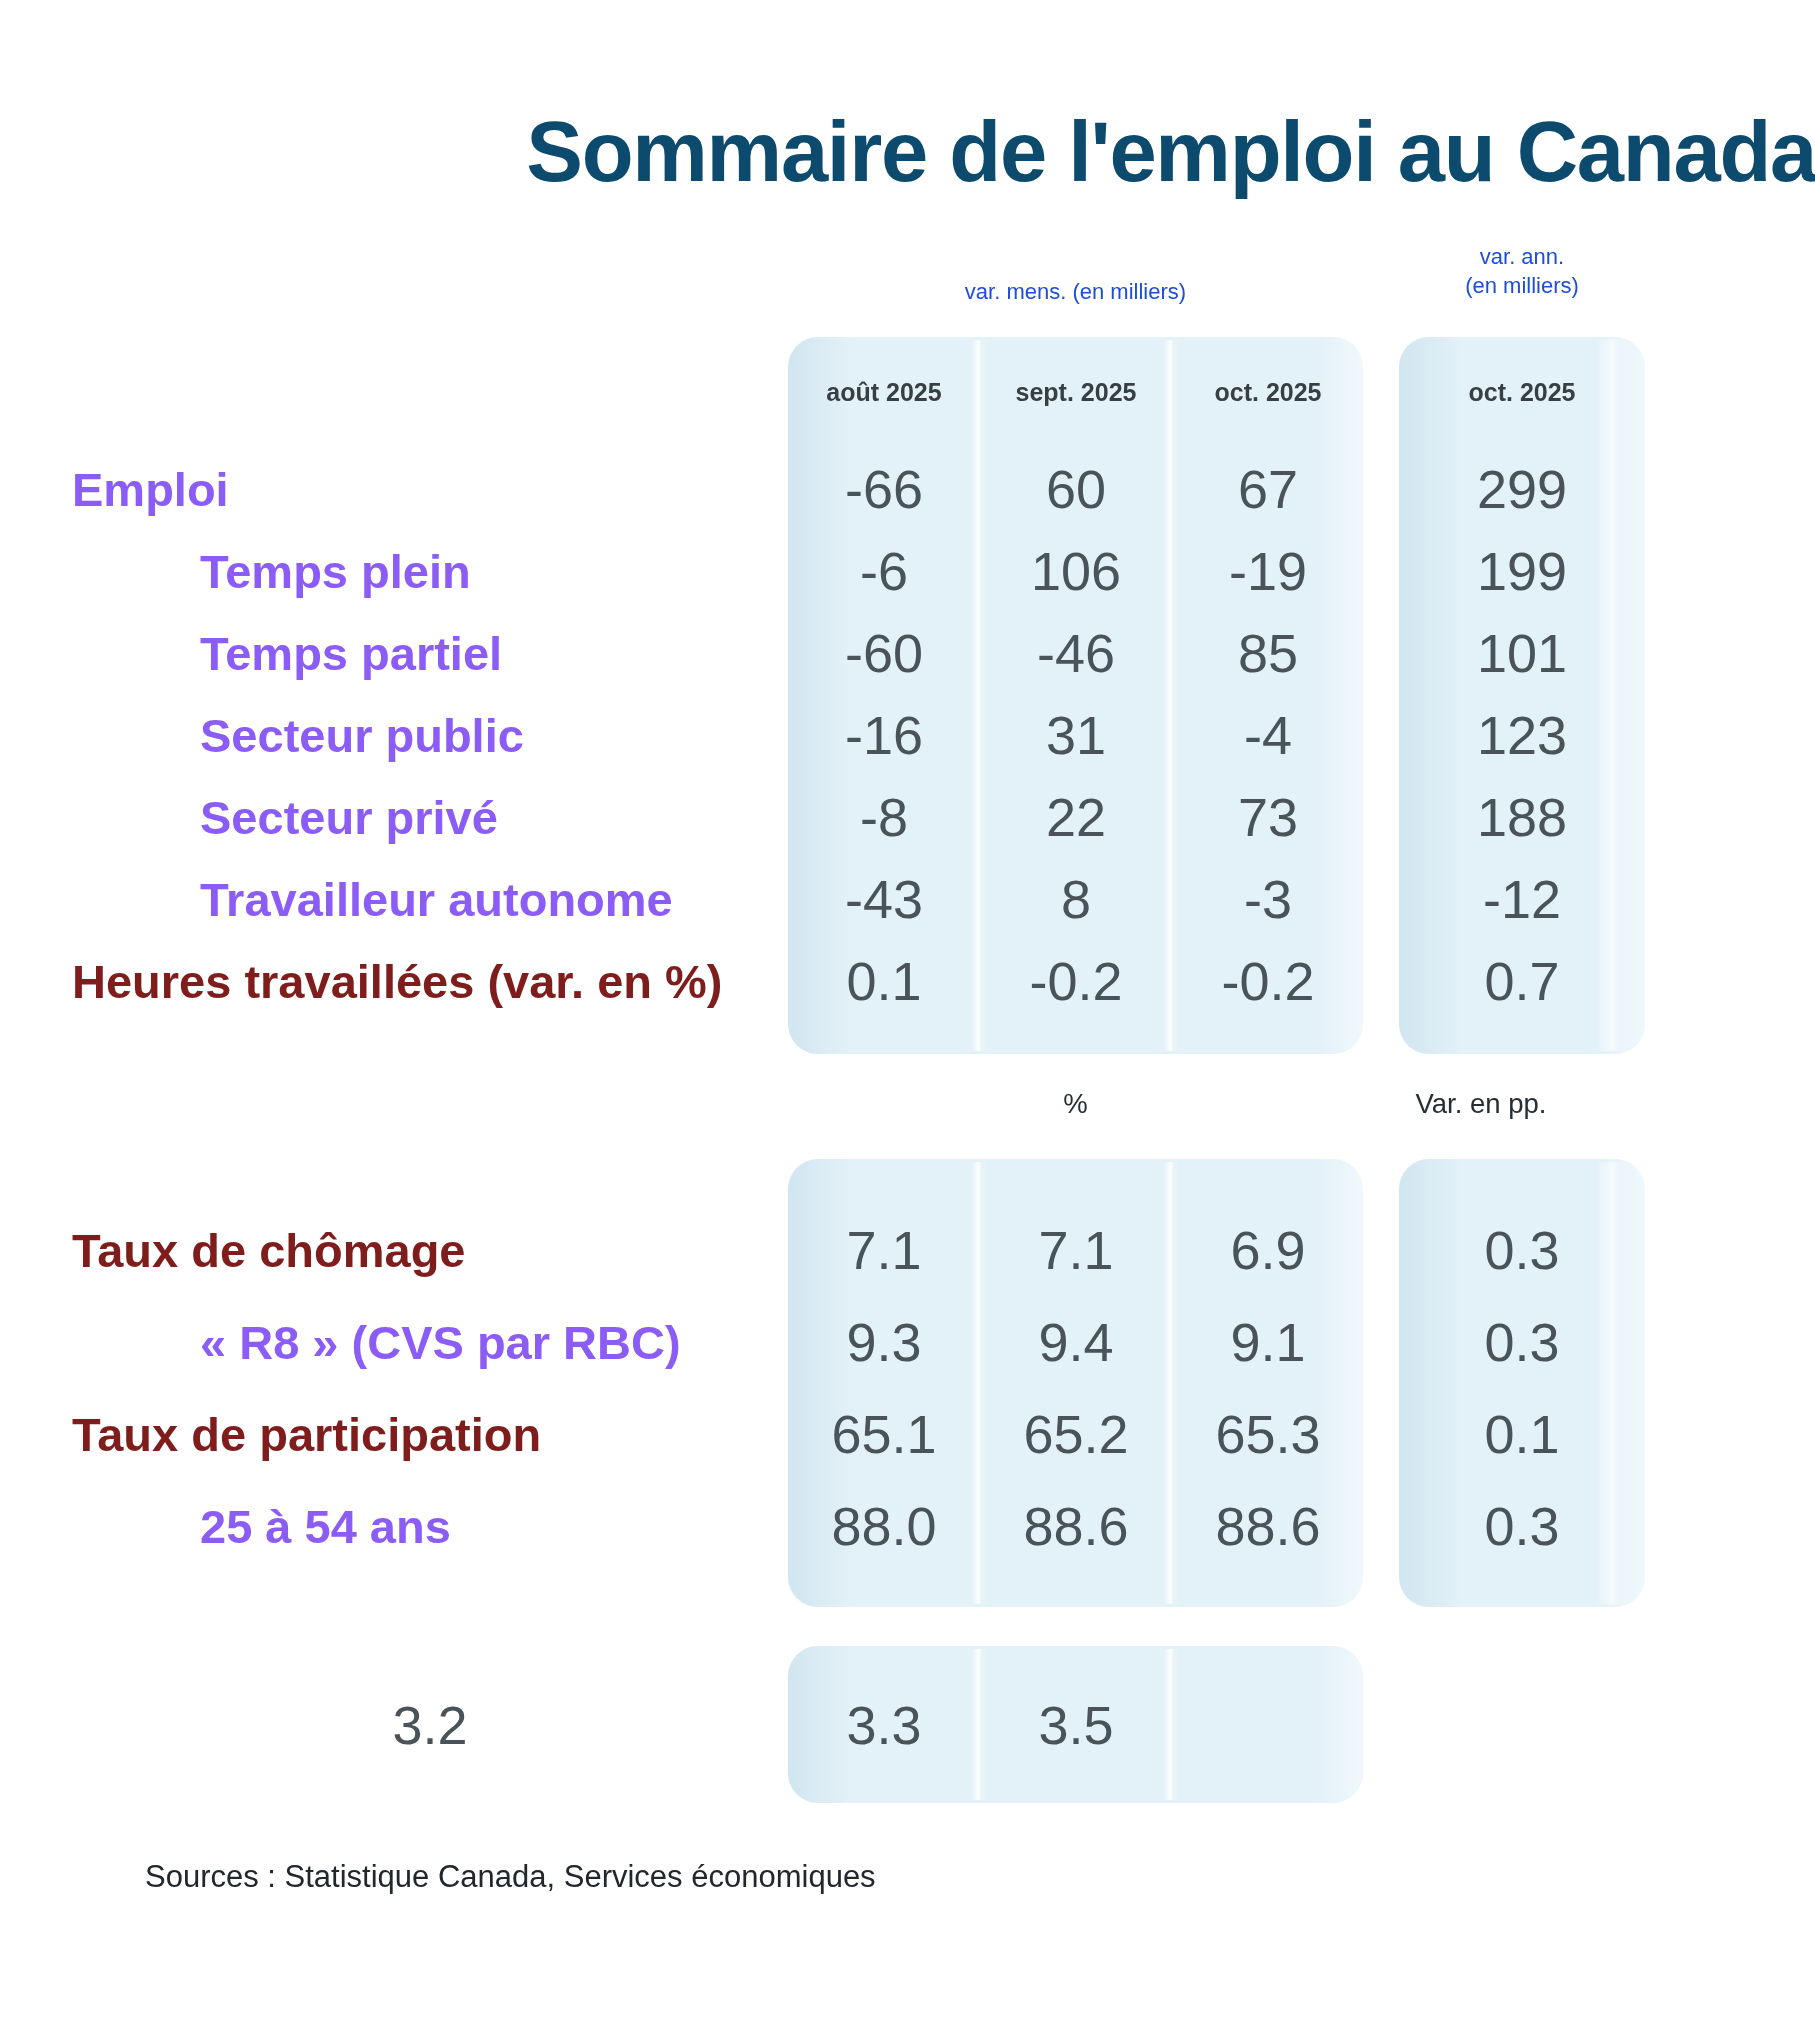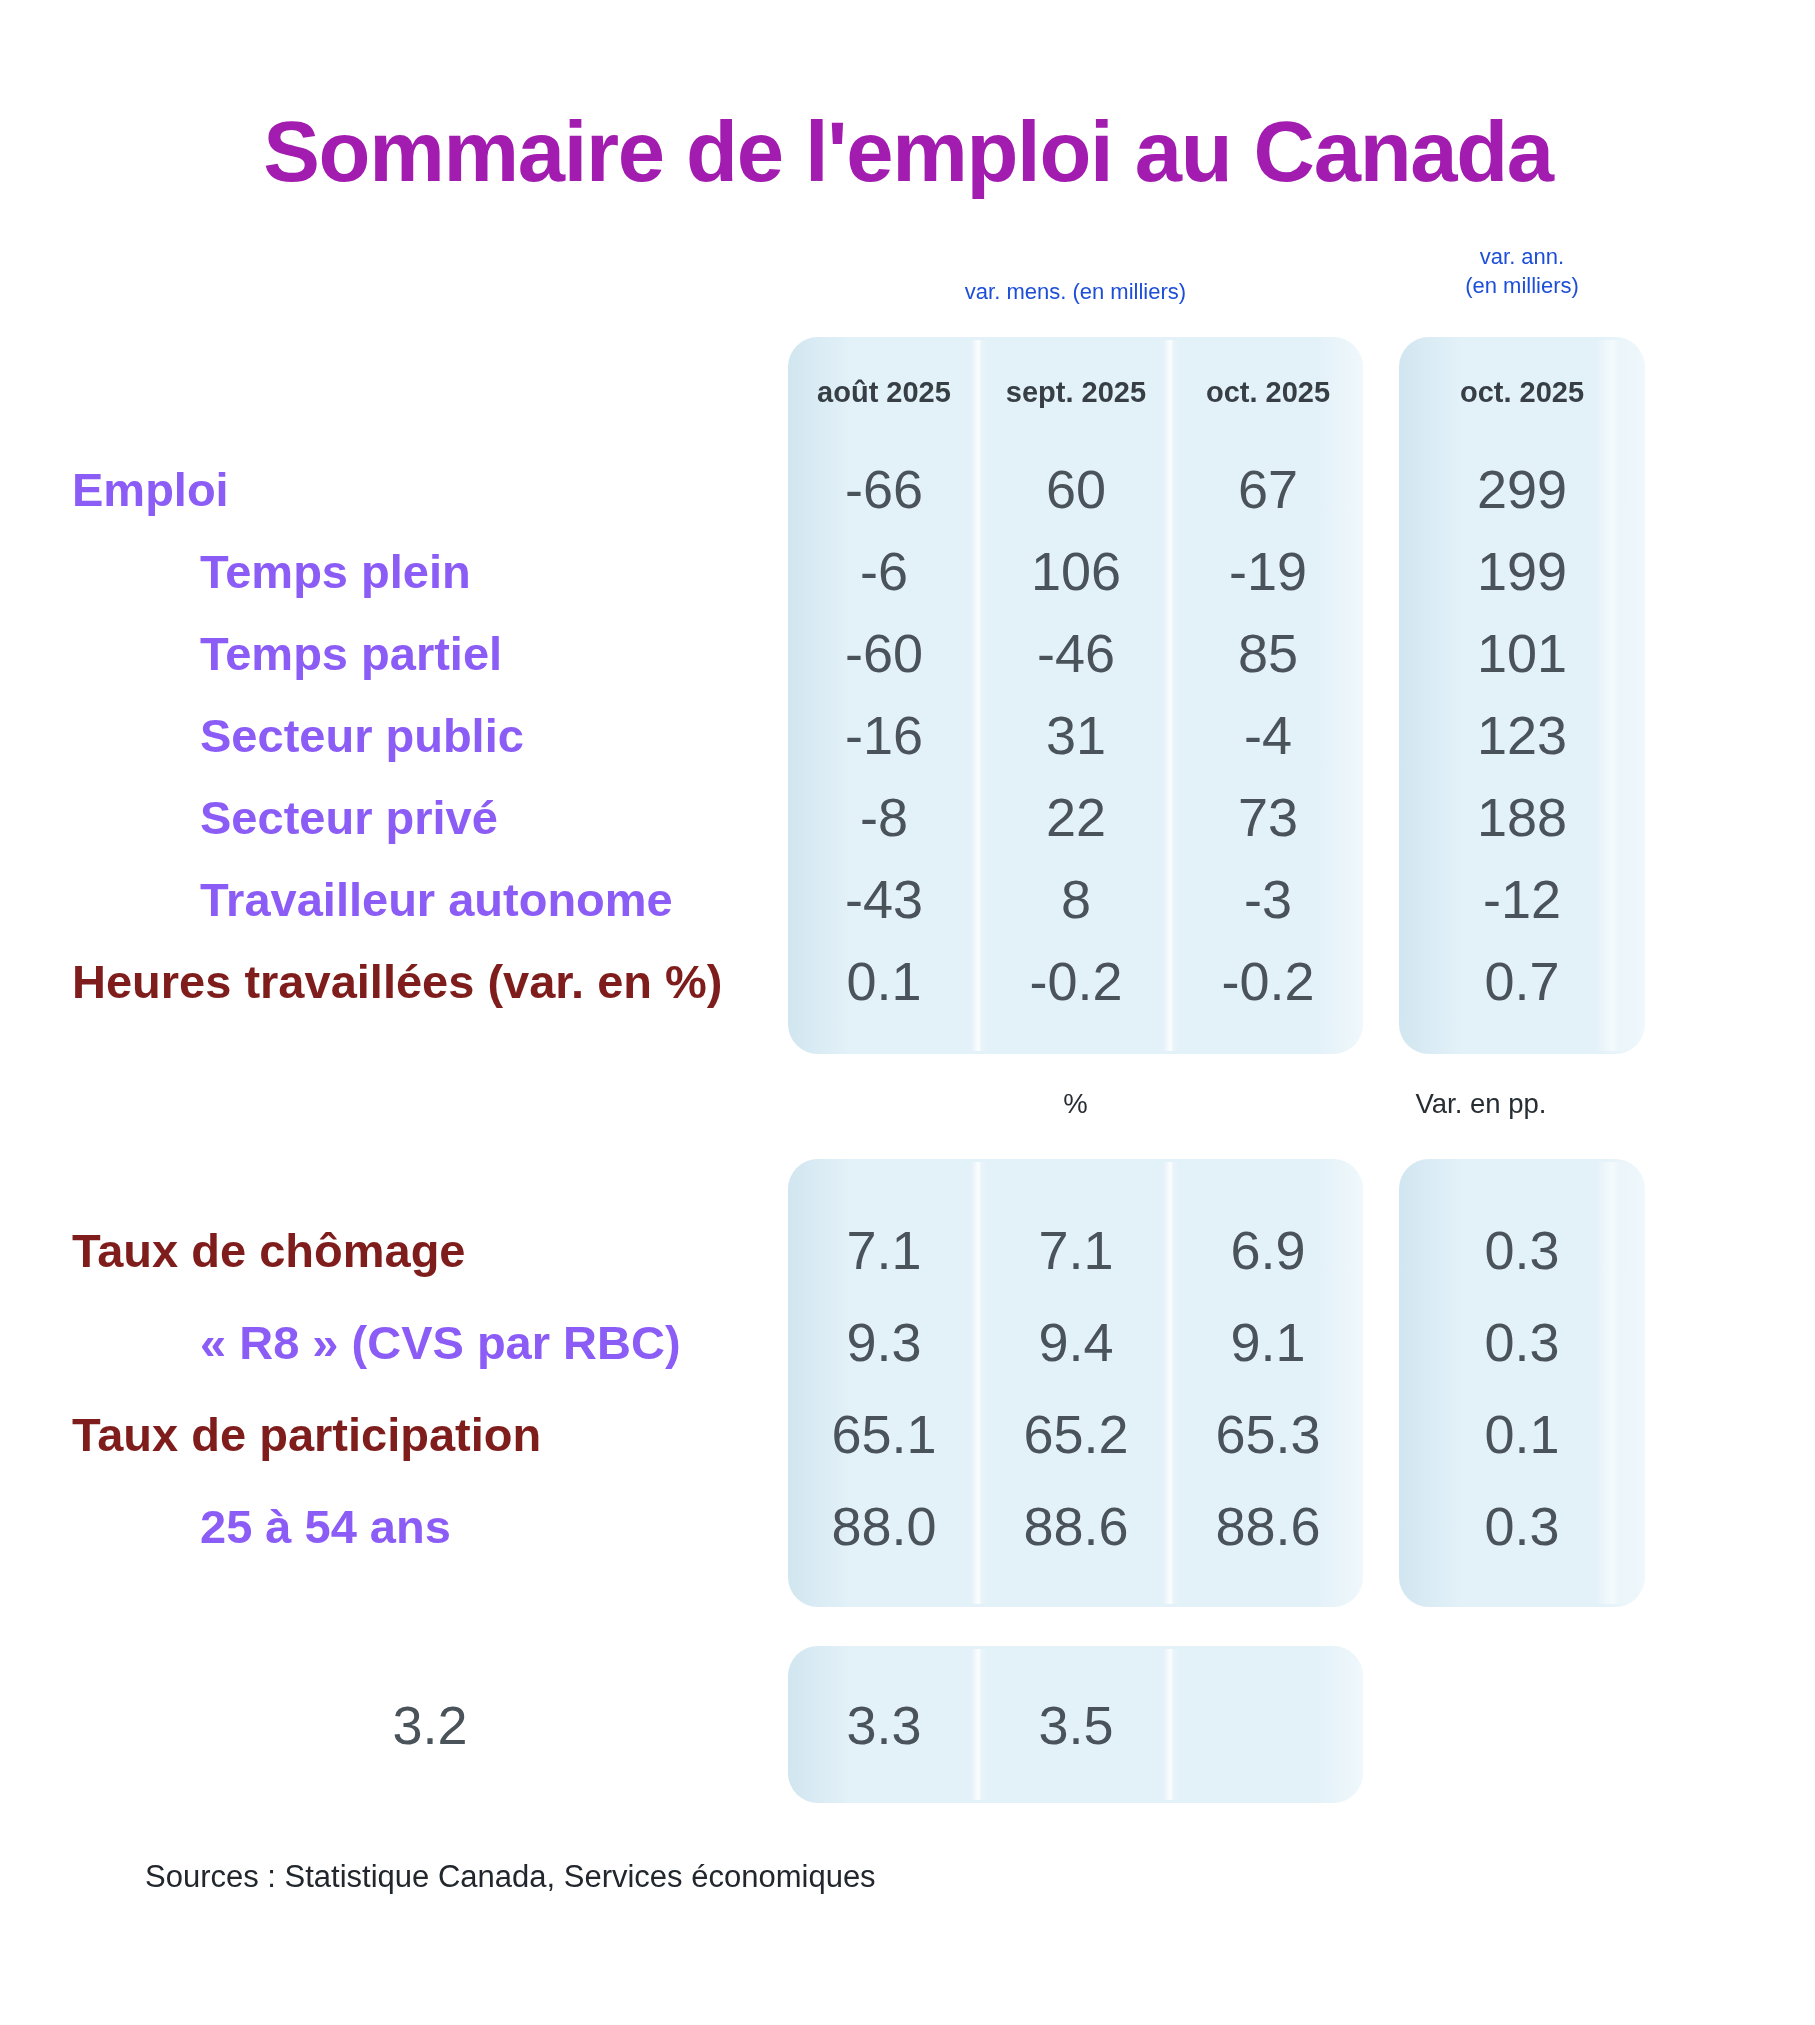--- a/index.html
+++ b/index.html
@@ -7,23 +7,23 @@
     position:relative;
     width:1816px; height:2025px;
     background:#ffffff;
     font-family:"Liberation Sans", sans-serif;
     overflow:hidden;
   }
 
   
   .title {
     position:absolute; left:0; right:0; top:103px;
-    margin:0; text-align:center;
+    margin:0; text-align:right;
     font-size:85px; font-weight:bold; letter-spacing:-1.3px;
-    color:#a21caf;
+    color:#0c4a6e;
   }
 
   
   .gh { position:absolute; text-align:center; color:#1d4ed8; font-size:22px; line-height:1.3; }
   .gh-mens { left:788px; width:575px; top:278px; }
   .gh-ann  { left:1399px; width:246px; top:243px; }
 
   .sec2-label { position:absolute; text-align:center; color:#262d33; font-size:27.5px; }
   .pct-label { left:788px; width:575px; top:1088px; }
   .pp-label  { left:1358px; width:246px; top:1088px; }
@@ -62,21 +62,21 @@
   .g2 { top:1204px; }
   .g2 .row { height:92px; }
   .g3 { top:1646px; }
   .g3 .row { height:157px; }
 
   .lc { display:flex; align-items:center; font-size:47px; color:#8b5cf6;font-weight:bold; }
   .lc.indent { padding-left:128px; }
   .lc.half-indent { padding-left:72px; }
   .lc.bold { font-weight:bold; color:#7f1d1d; }
   .vc { display:flex; align-items:center; justify-content:center; font-size:54px; color:#4a535a; }
-  .mh { display:flex; align-items:center; justify-content:center; font-size:29px; font-weight:bold; color:#373f45; }
+  .mh { display:flex; align-items:center; justify-content:center; font-size:25px; font-weight:bold; color:#373f45; }
   .gap { }
 
   .wage-label { line-height:1.25; }
 
   
   .sources {
     position:absolute; left:145px; top:1859px;
     font-size:31px; color:#21272d;
   }
 </style>

